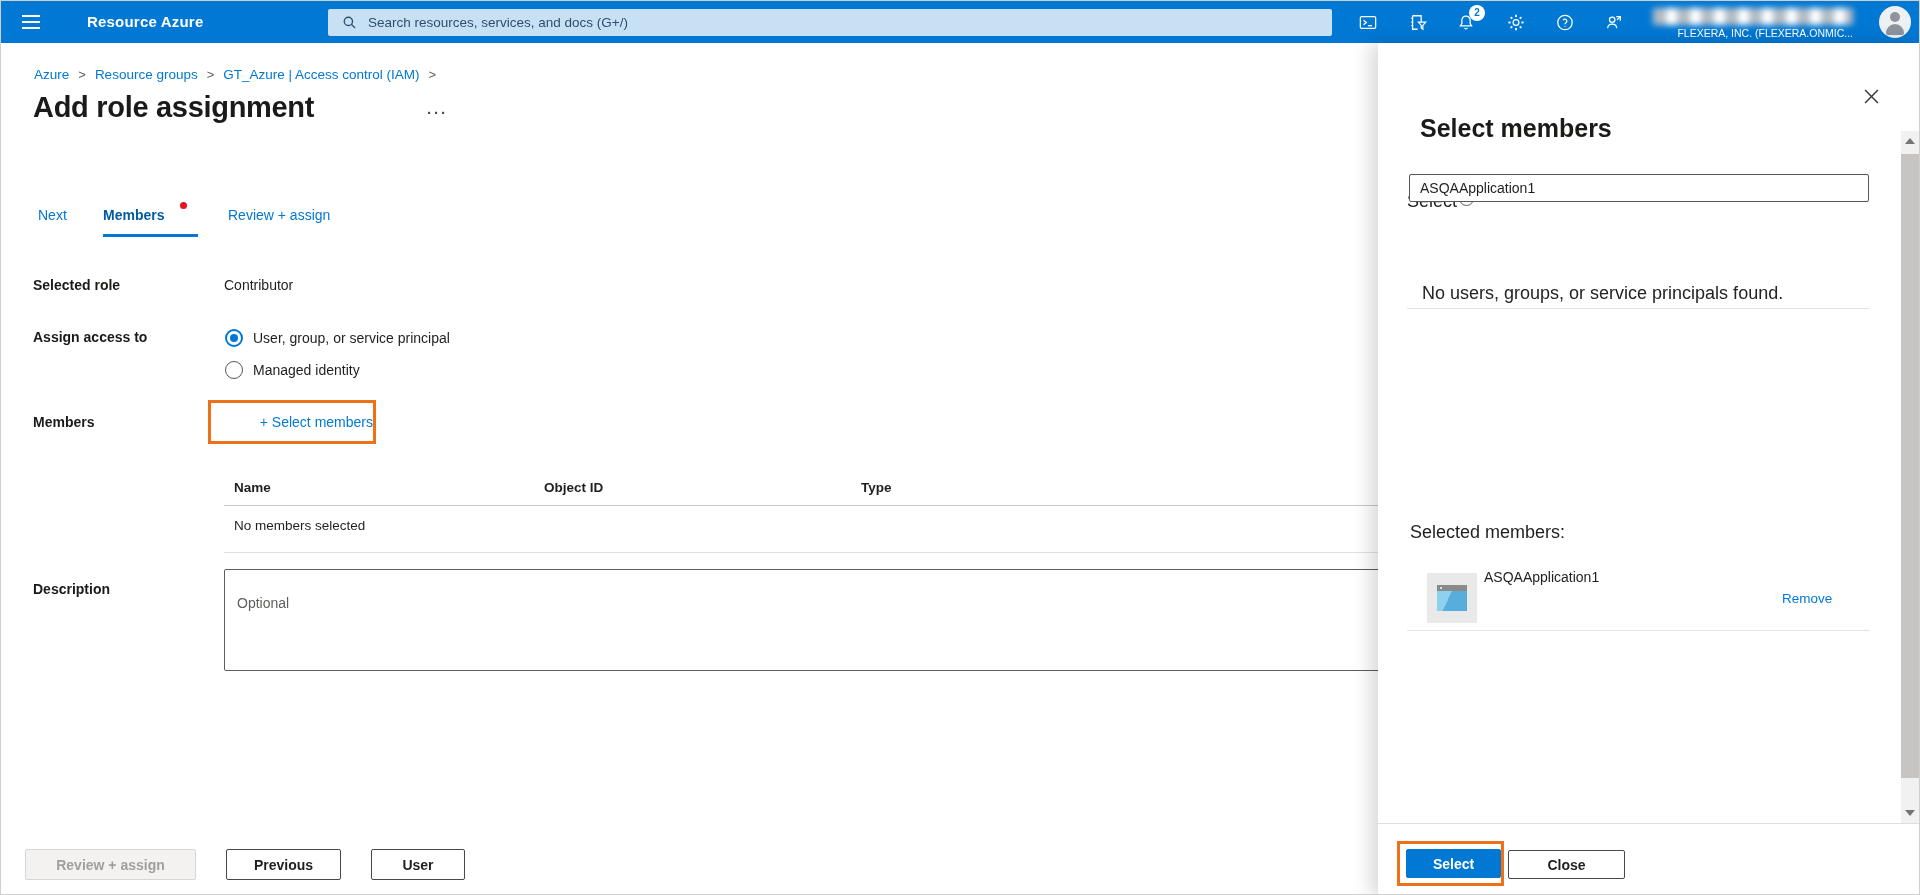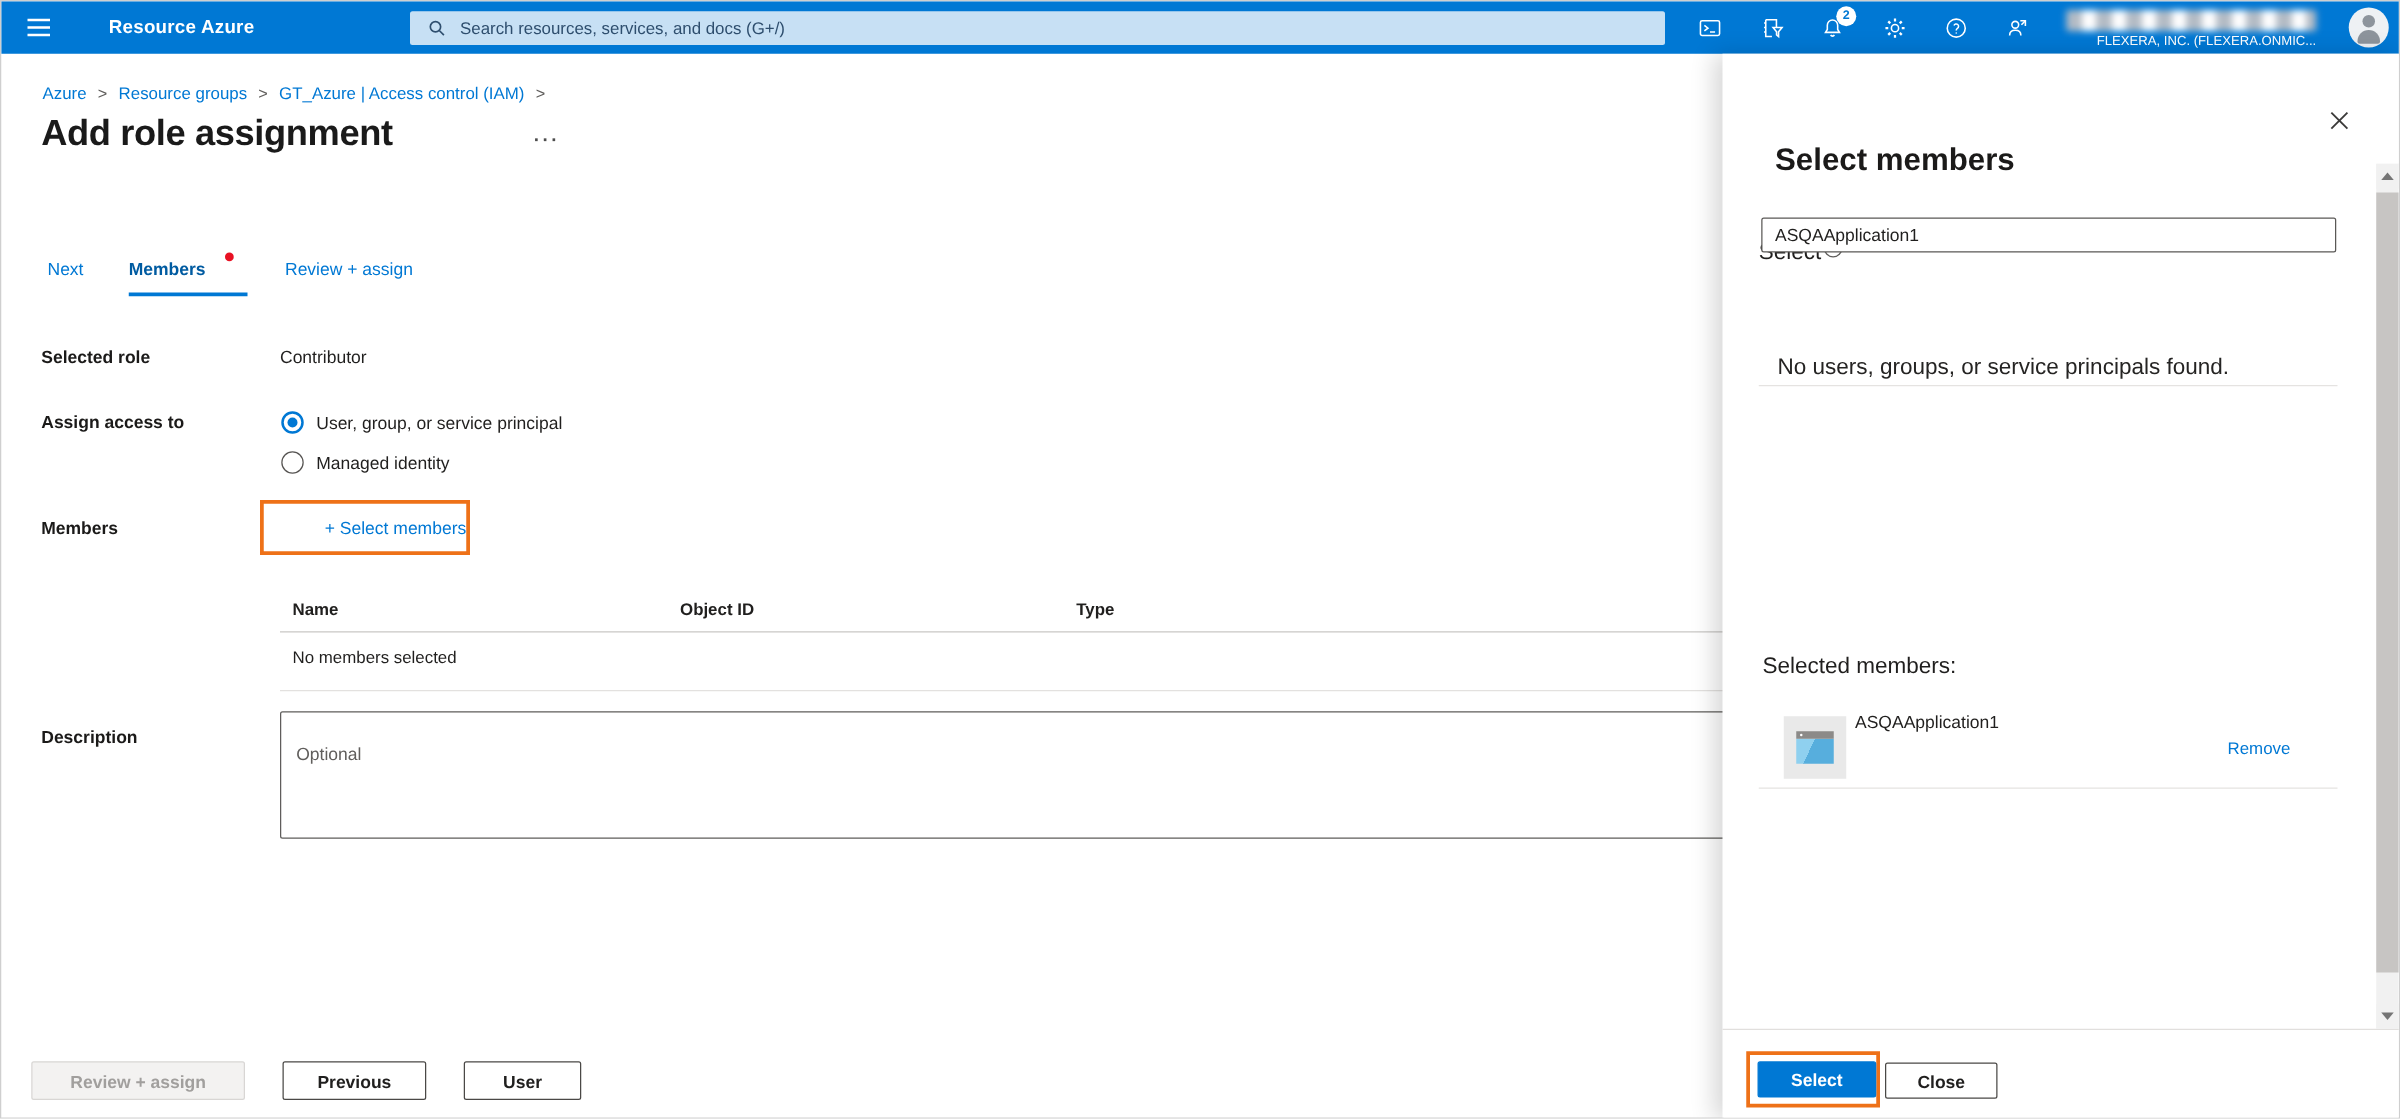--- a/index.html
+++ b/index.html
@@ -240,21 +240,21 @@
         </div>
     </div>
     <span class="sm-label" style="left:106px;top:526px;font-size:14px">ASQAApplication1</span>
     <button class="remove-link">Remove</button>
     <div class="divider" style="top:587px"></div>
 
     <div class="panel-footer-line"></div>
     <div class="hl-box" style="left:19px;top:798px;width:107px;height:45px">
       <button class="btn primary" style="position:static;width:95px;height:29px">Select</button>
     </div>
-    <button class="btn secondary" style="left:130px;top:807px;width:90px;height:29px">Close</button>
+    <button class="btn secondary" style="left:130px;top:807px;width:117px;height:29px">Close</button>
 
     <div class="scrollbar">
       <button class="scroll-arrow" style="top:0">
           <span class="tri-up"></span>
         </button>
       <div class="scroll-thumb"></div>
       <button class="scroll-arrow" style="top:672px">
           <span class="tri-down"></span>
         </button>
     </div>

